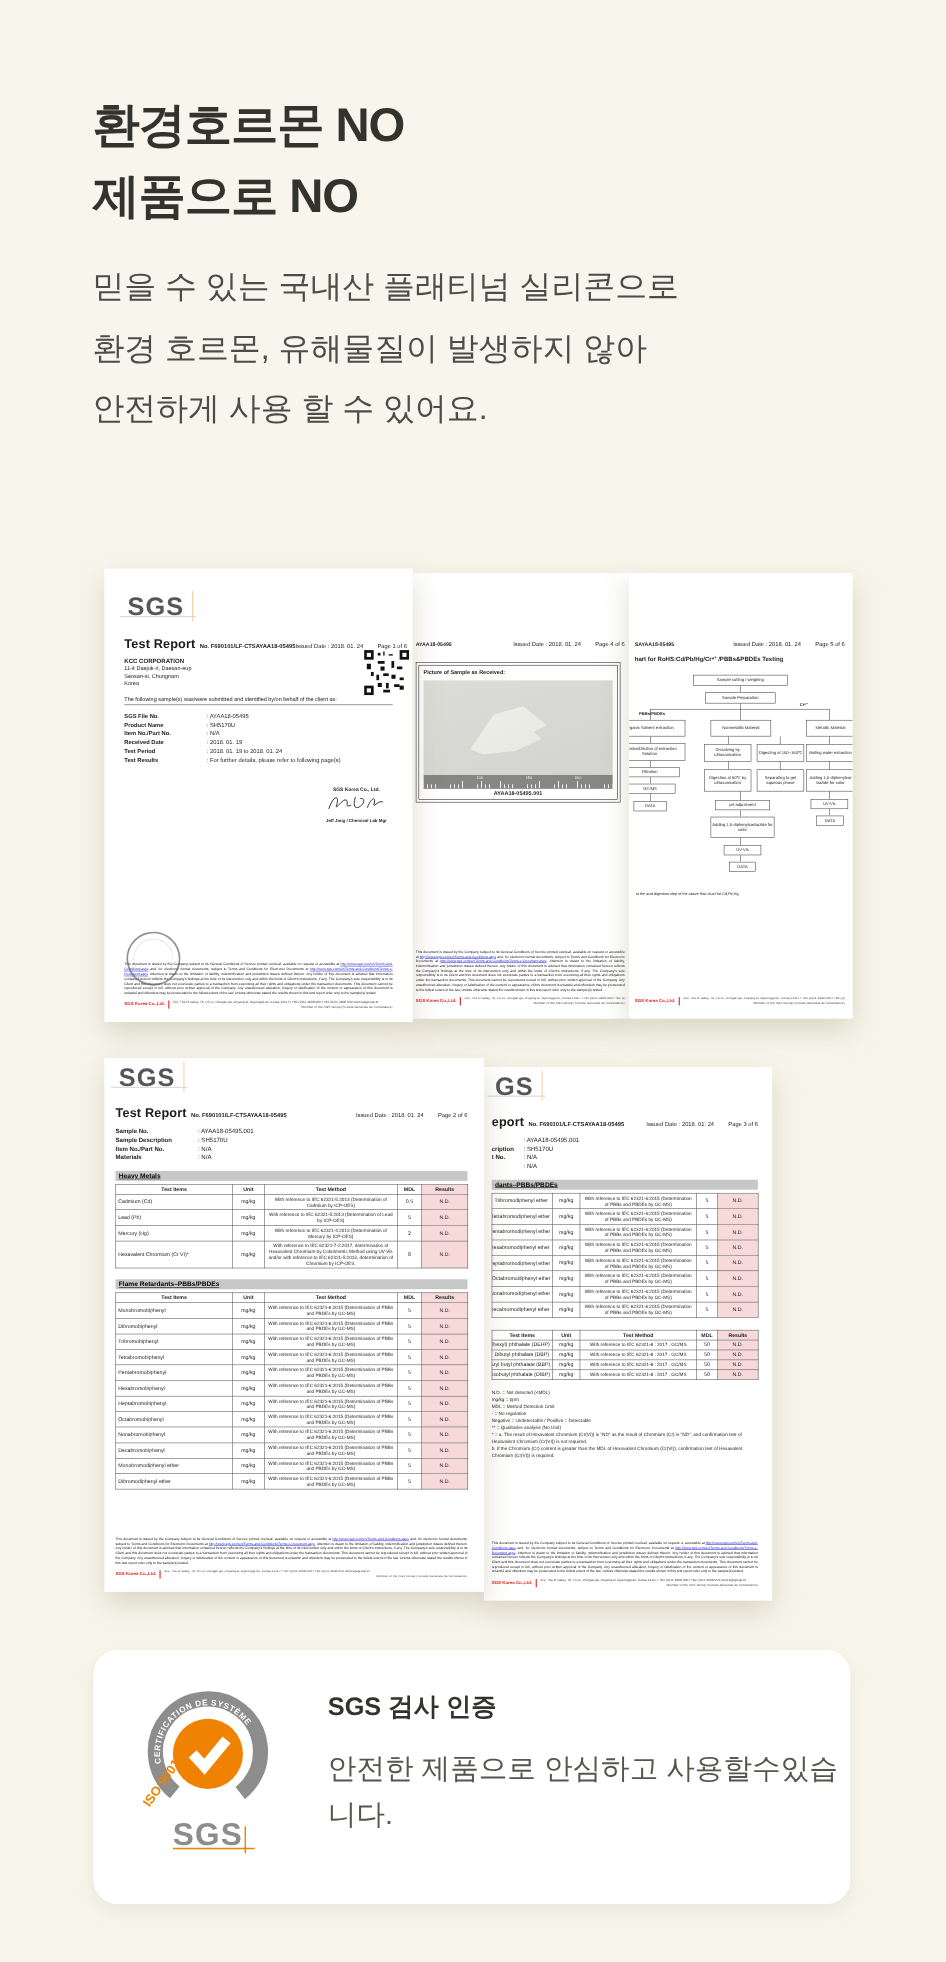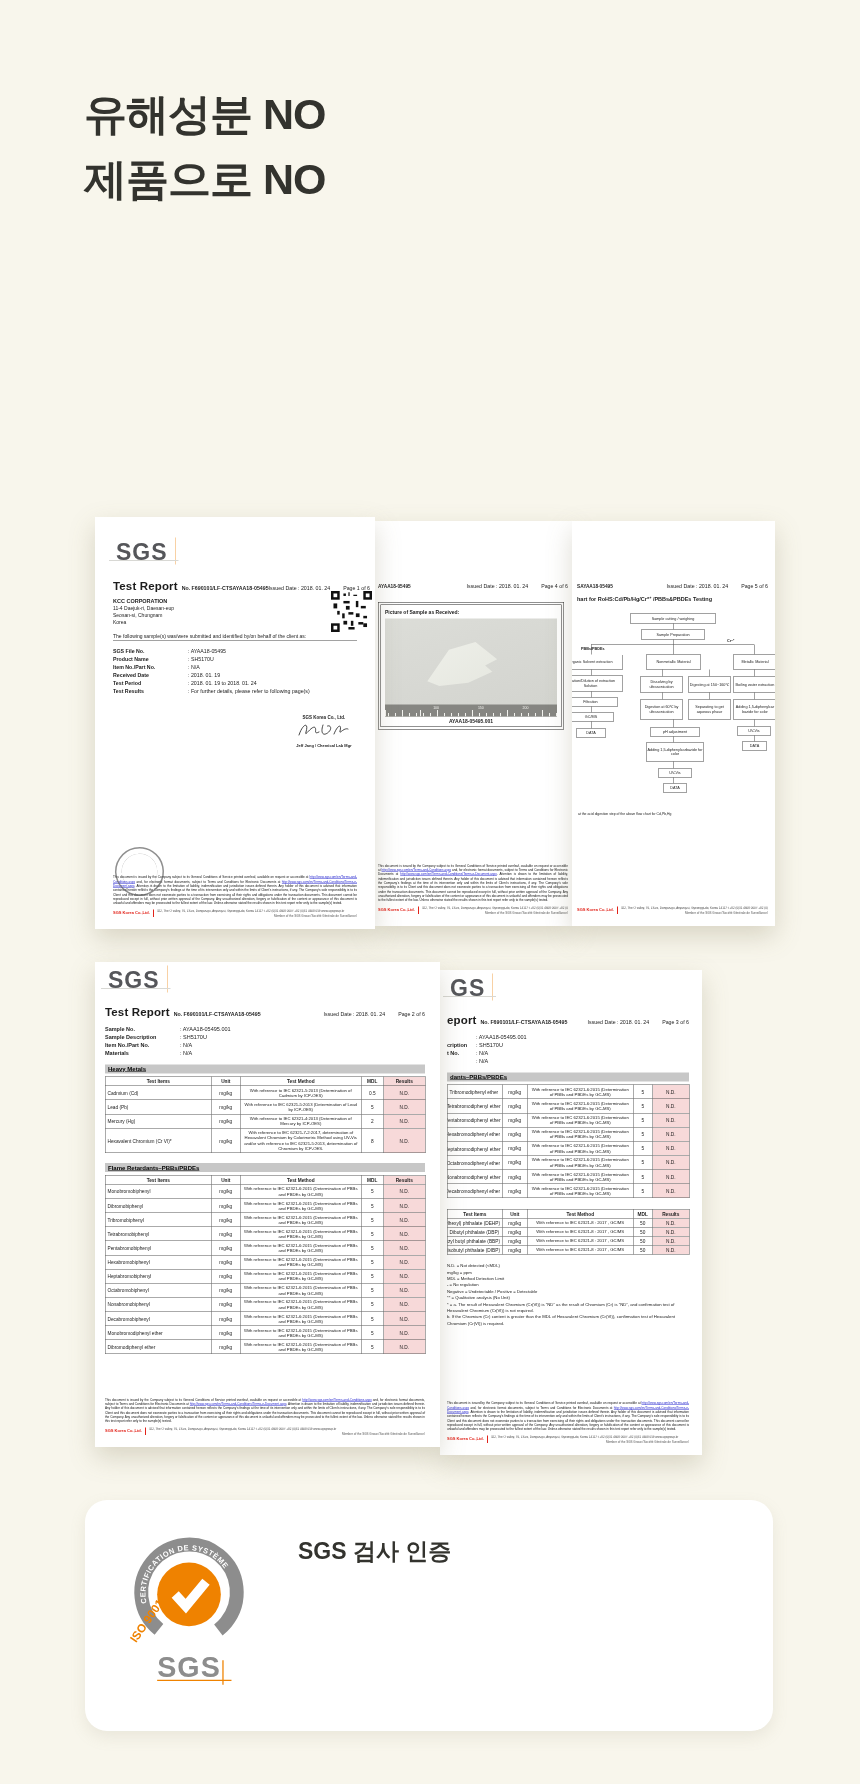--- a/index.html
+++ b/index.html
@@ -119,22 +119,27 @@
   .cert-badge { position:absolute; left:42px; top:18px; }
   .cert-title { position:absolute; left:213px; top:36px; font-size:23px; font-weight:800; color:#33332e; }
   .cert-body { position:absolute; left:213px; top:86px; font-size:26px; line-height:1.62; color:#56564f; }
 </style>
 </head>
 <body>
 
 <div id="canvas">
 
   <div class="intro-heading">
-    <div>유해성분 NO</div>
+    <div>환경호르몬 NO</div>
     <div>제품으로 NO</div>
+  </div>
+  <div class="intro-body">
+    <div>믿을 수 있는 국내산 플래티넘 실리콘으로</div>
+    <div>환경 호르몬, 유해물질이 발생하지 않아</div>
+    <div>안전하게 사용 할 수 있어요.</div>
   </div>
 
   <div class="docwrap" id="w-p4">
     <div class="pg pg-p4">
       <div class="rpt-head smallhead" style="margin-top:124px">
         <span style="font-weight:bold">AYAA18-05495</span>
         <span class="rpt-issued">Issued Date :  2018. 01. 24</span>
         <span class="rpt-page">Page 4 of 6</span>
       </div>
       <div class="pic-outer">
@@ -704,16 +709,17 @@
       </text>
       <text transform="translate(8,118) rotate(-55)" font-size="11" font-weight="bold" fill="#ef8200" font-family="Liberation Sans, sans-serif">ISO 9001</text>
       <circle cx="58" cy="72" r="30" fill="#ef8200"></circle>
       <path d="M45,72 l10,11 l19,-23" stroke="#ffffff" stroke-width="9" fill="none"></path>
       <line x1="28" y1="153" x2="98" y2="153" stroke="#ef8200" stroke-width="1.2"></line>
       <line x1="90" y1="134" x2="90" y2="157" stroke="#ef8200" stroke-width="1.2"></line>
       <text x="58" y="150" text-anchor="middle" font-size="27" font-weight="bold" fill="#8d8d8d" letter-spacing="1" font-family="Liberation Sans, sans-serif">SGS</text>
     </svg>
     <div class="cert-title">SGS 검사 인증</div>
     <div class="cert-body">
+      <div>안전한 제품으로 안심하고 사용할수있습니다.</div>
     </div>
   </div>
 
 </div>
 
 </body></html>

